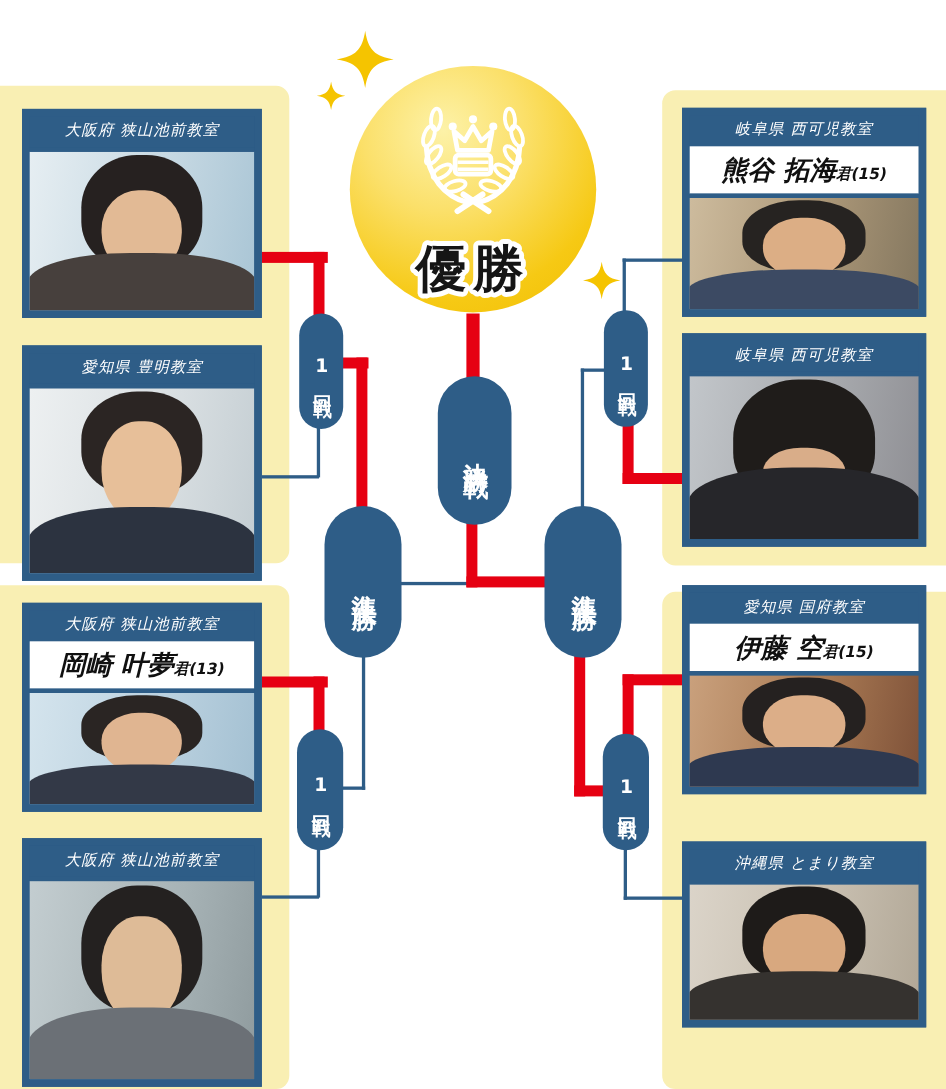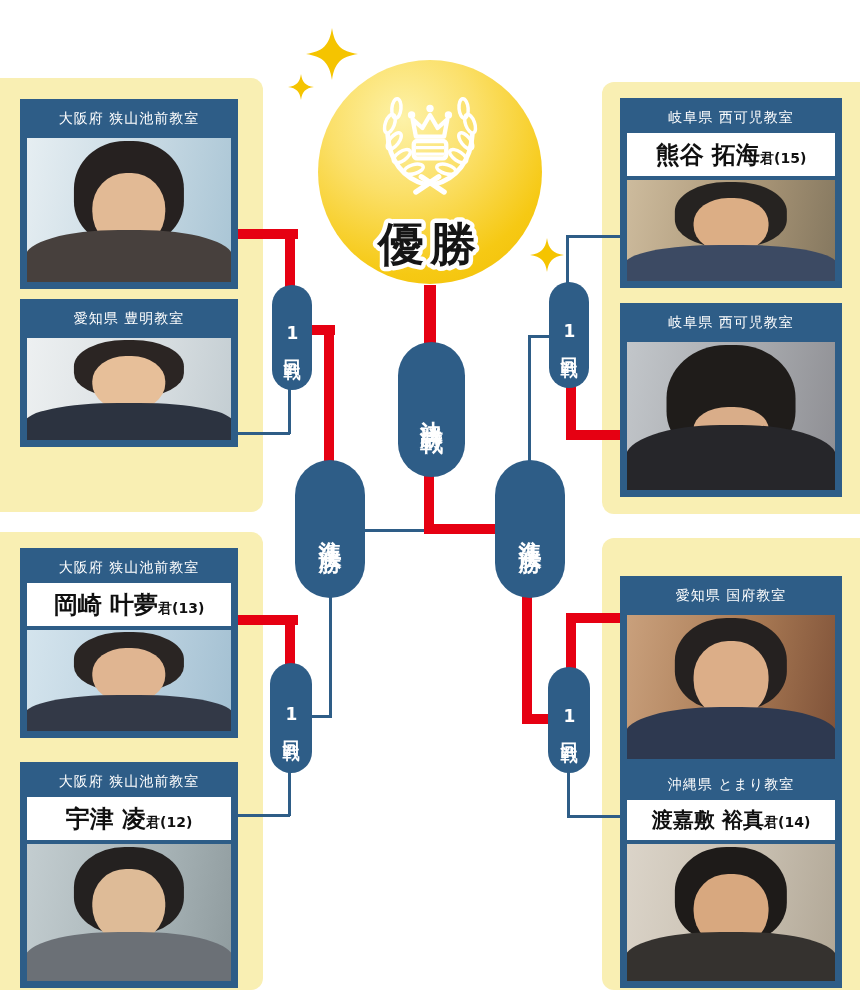--- a/index.html
+++ b/index.html
@@ -7,21 +7,21 @@
          font-family:"DejaVu Sans","Liberation Sans",sans-serif;}
   
   .panel{position:absolute;background:#f9efb3;}
   .panel.left{border-radius:0 12px 12px 0;}
   .panel.right{border-radius:12px 0 0 12px;}
   
   .rline{position:absolute;background:#e60012;z-index:2;}
   .bline{position:absolute;background:#2e5d87;z-index:1;}
   
   .card{position:absolute;width:218px;background:#2e5d87;border:7px solid #2e5d87;
-        display:flex;flex-direction:column;z-index:3;box-sizing:border-box;}
+        display:flex;flex-direction:column;z-index:3;box-sizing:border-box;font-style:italic;}
   .card.rcol{width:222px;left:620px;}
   .card-header{background:#2e5d87;color:#fff;font-size:14px;text-align:center;
                padding:4px 0 6px;letter-spacing:1px;white-space:nowrap;}
   .card-name{background:#fff;color:#101010;text-align:center;font-weight:bold;
              font-size:24px;line-height:1;padding:10px 0 9px;white-space:nowrap;}
   .card-name .suffix{font-size:14px;font-weight:bold;}
   .card-name.long{font-size:21px;}
   .card-photo{flex:1;position:relative;overflow:hidden;border-top:4px solid #2e5d87;}
   
   .sil-hair{position:absolute;left:50%;top:2%;transform:translateX(-50%);
@@ -183,40 +183,39 @@
   </div>
 
   <div class="card" style="left:20px;top:99px;height:190px;">
     <div class="card-header">大阪府 狭山池前教室</div>
     <div class="card-photo ph-yabe">
       <div class="sil-hair"></div>
       <div class="sil-face"></div>
       <div class="sil-torso"></div>
     </div>
   </div>
-  <div class="card" style="left:20px;top:299px;height:148px;">
+  <div class="card" style="left:20px;top:314px;height:214px;">
     <div class="card-header">愛知県 豊明教室</div>
     <div class="card-photo ph-hasegawa">
       <div class="sil-hair"></div>
       <div class="sil-face"></div>
       <div class="sil-torso"></div>
     </div>
   </div>
   <div class="card" style="left:20px;top:548px;height:190px;">
     <div class="card-header">大阪府 狭山池前教室</div>
     <div class="card-name"><span>岡崎 叶夢</span><span class="suffix">君(13)</span></div>
     <div class="card-photo ph-okazaki">
       <div class="sil-hair"></div>
       <div class="sil-face"></div>
       <div class="sil-torso"></div>
     </div>
   </div>
   <div class="card" style="left:20px;top:762px;height:226px;">
     <div class="card-header">大阪府 狭山池前教室</div>
-    <div class="card-name"><span>宇津 凌</span><span class="suffix">君(12)</span></div>
     <div class="card-photo ph-utsu">
       <div class="sil-hair"></div>
       <div class="sil-face"></div>
       <div class="sil-torso"></div>
     </div>
   </div>
 
   <div class="card rcol" style="top:98px;height:190px;">
     <div class="card-header">岐阜県 西可児教室</div>
     <div class="card-name"><span>熊谷 拓海</span><span class="suffix">君(15)</span></div>
@@ -227,31 +226,31 @@
     </div>
   </div>
   <div class="card rcol" style="top:303px;height:194px;">
     <div class="card-header">岐阜県 西可児教室</div>
     <div class="card-photo ph-taguchi">
       <div class="sil-hair"></div>
       <div class="sil-face"></div>
       <div class="sil-torso"></div>
     </div>
   </div>
-  <div class="card rcol" style="top:576px;height:190px;">
+  <div class="card rcol" style="top:532px;height:190px;">
     <div class="card-header">愛知県 国府教室</div>
+    <div class="card-name"><span>伊藤 空</span><span class="suffix">君(15)</span></div>
     <div class="card-photo ph-ito">
       <div class="sil-hair"></div>
       <div class="sil-face"></div>
       <div class="sil-torso"></div>
     </div>
   </div>
-  <div class="card rcol" style="top:765px;height:223px;">
+  <div class="card rcol" style="top:765px;height:169px;">
     <div class="card-header">沖縄県 とまり教室</div>
-    <div class="card-name long"><span>渡嘉敷 裕真</span><span class="suffix">君(14)</span></div>
     <div class="card-photo ph-tokashiki">
       <div class="sil-hair"></div>
       <div class="sil-face"></div>
       <div class="sil-torso"></div>
     </div>
   </div>
 
 </div>
 
 </body></html>

